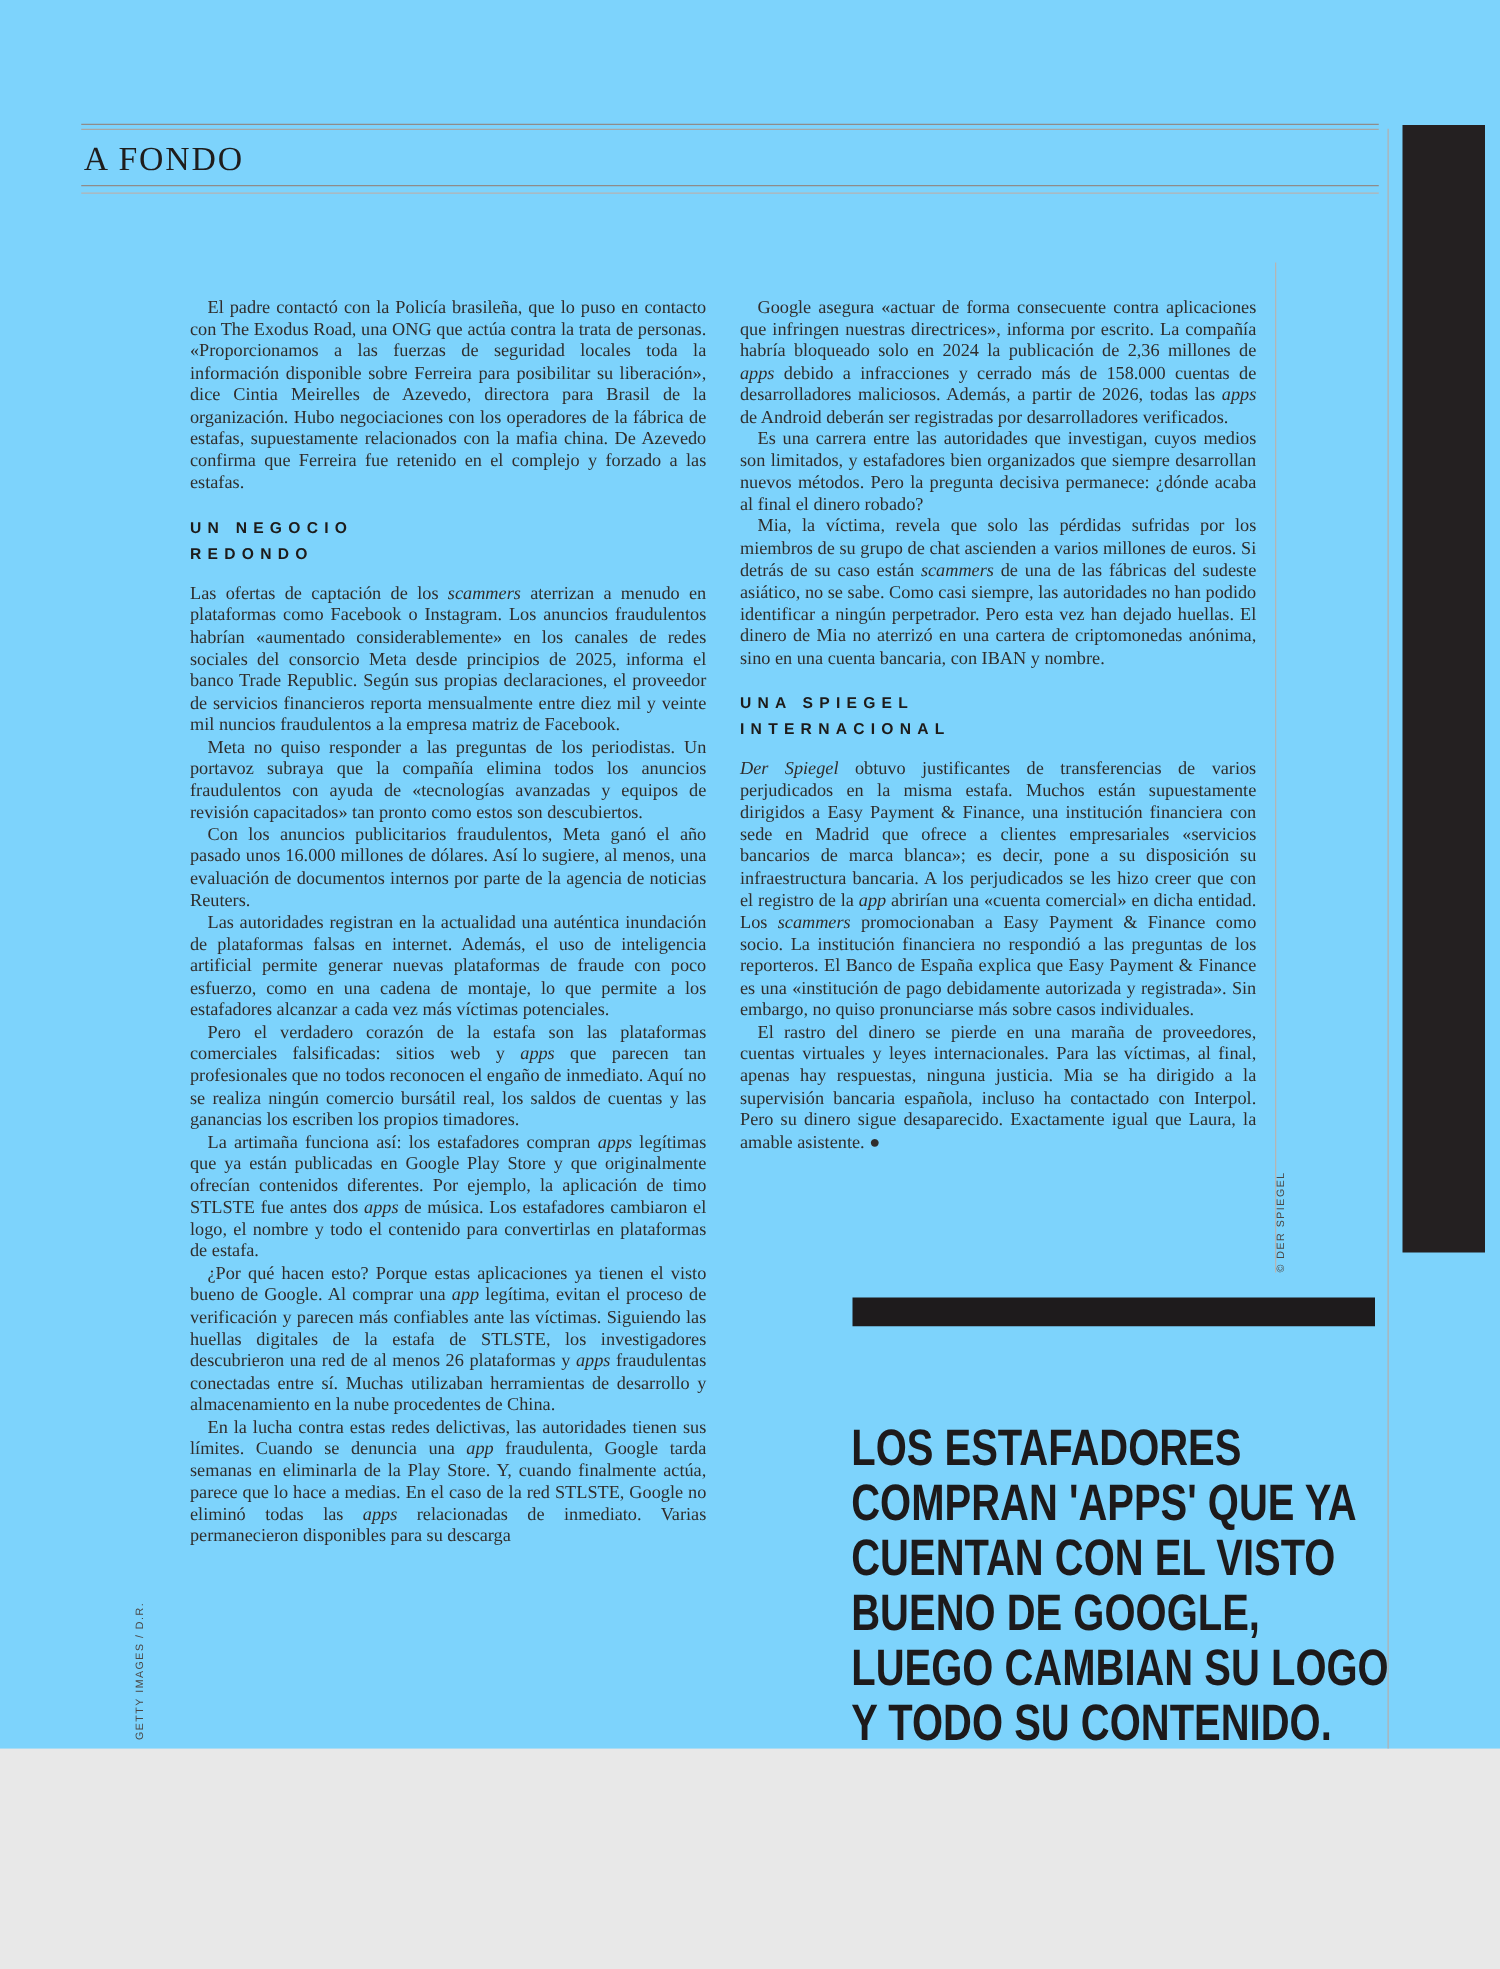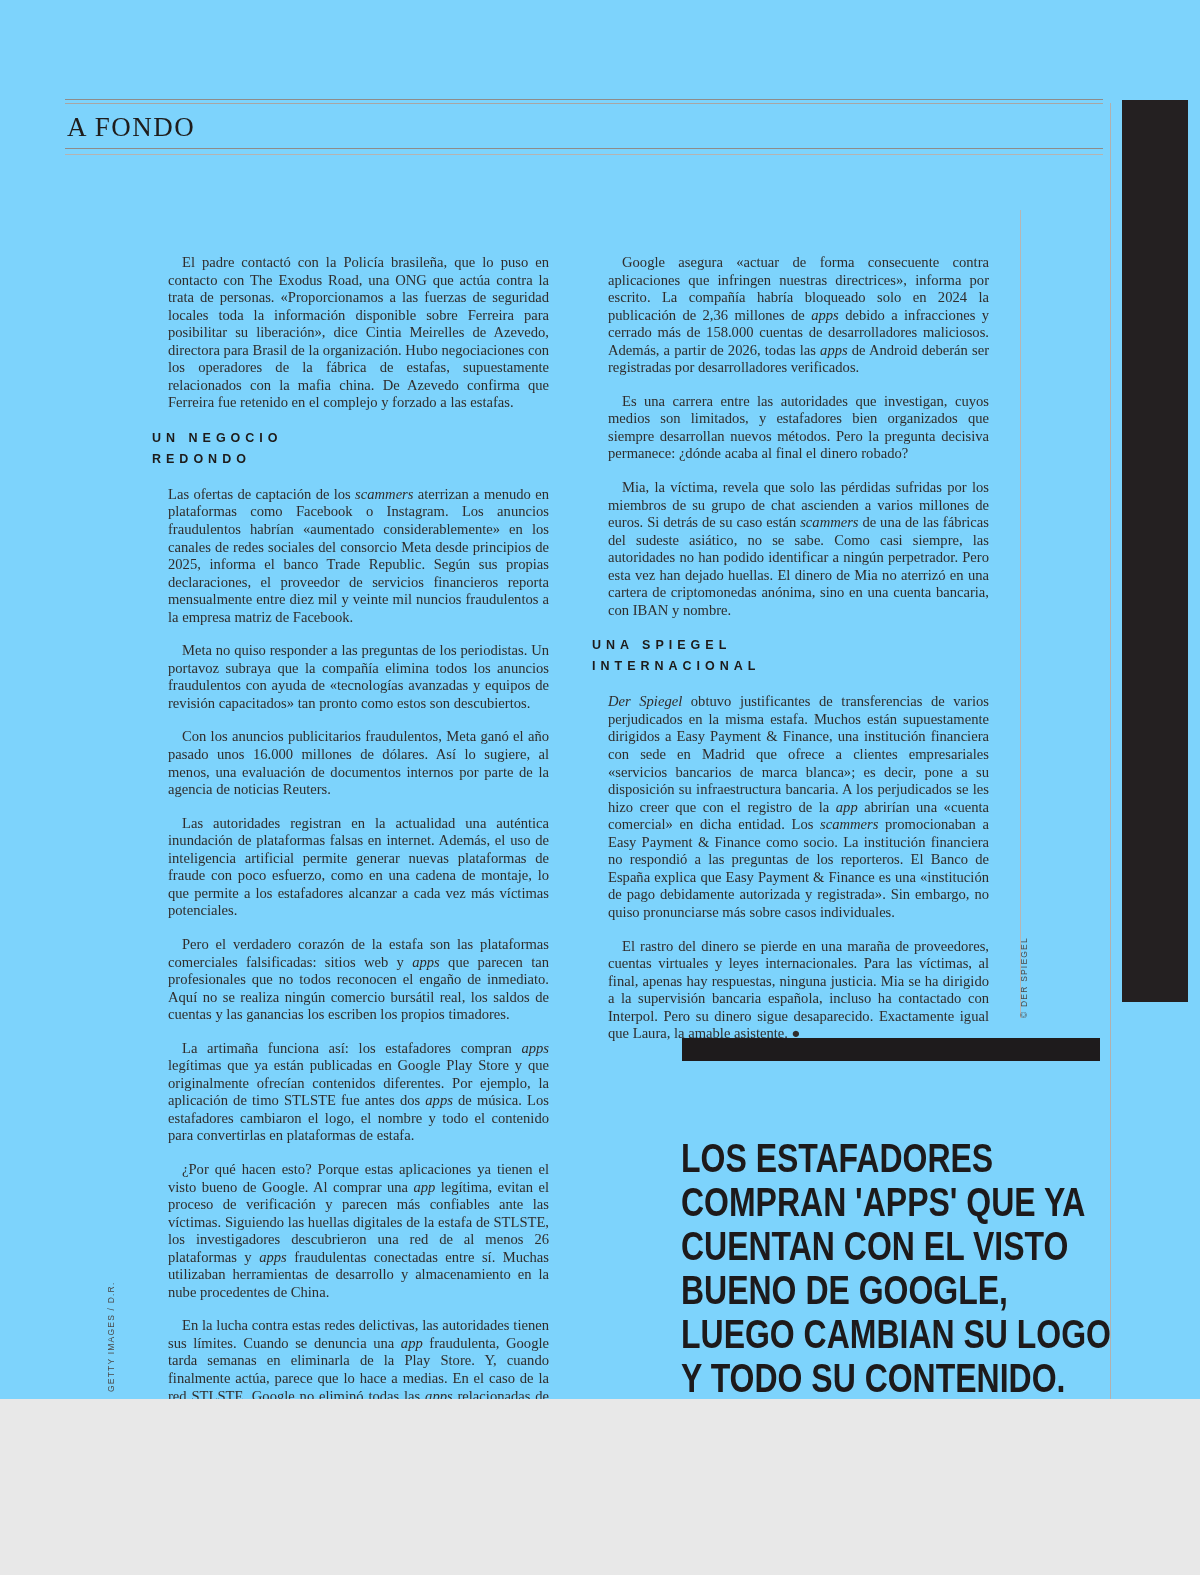--- a/index.html
+++ b/index.html
@@ -10,21 +10,21 @@
   .kicker-wrap{position:absolute;left:65px;top:99px;width:1038px;}
   .kicker-rule-top{height:3px;border-top:1px solid #8e8c8a;border-bottom:1px solid #a8a6a4;}
   .kicker-title{font-size:27px;letter-spacing:1.5px;color:#1f1d1c;padding:7px 0 5px 2px;line-height:32px;}
   .kicker-rule-bot{height:5px;border-top:1px solid #8e8c8a;border-bottom:1px solid #b5b3b1;}
 
   
   .col{position:absolute;top:238px;width:413px;font-size:14.6px;line-height:17.55px;
        text-align:justify;color:#302d2c;}
   .col1{left:152px}
   .col2{left:592px}
-  .para{margin:16px;}
+  .para{margin:0;}
   .para.indent{text-indent:14px;}
   .subhead{font-family:"Liberation Sans",sans-serif;font-weight:bold;font-size:12.5px;
            letter-spacing:5px;white-space:pre-line;margin:16px 0 13px;
            line-height:21px;color:#1d1b1a;text-indent:0;}
 
   
   .col-rule{position:absolute;left:1020px;top:210px;width:1px;height:808px;background:#b7b5b3;}
   .page-rule-v{position:absolute;left:1110px;top:103px;width:1px;height:1407px;background:#b2b0ae;}
   .black-strip{position:absolute;left:1122px;top:100px;width:66px;height:902px;background:#242021;}
   .black-bar{position:absolute;left:682px;top:1038px;width:418px;height:23px;background:#1e1b1c;}

